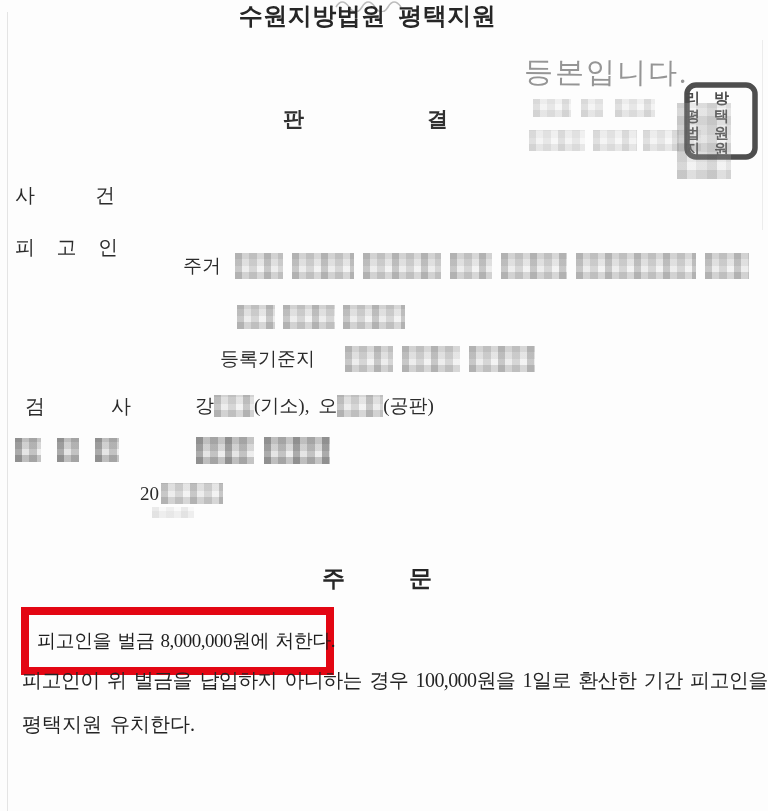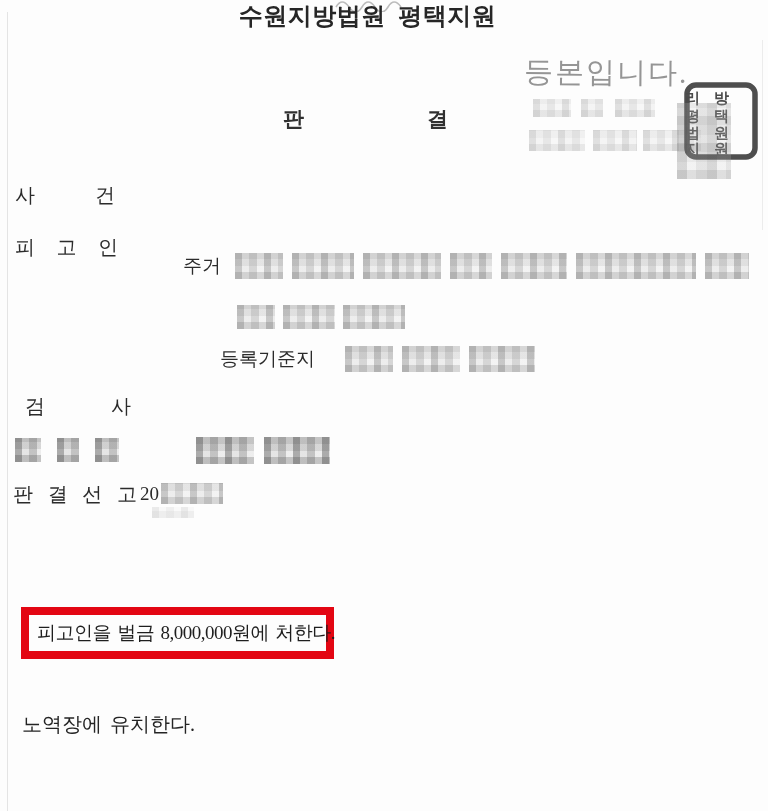--- a/index.html
+++ b/index.html
@@ -29,21 +29,21 @@
   .px-dark {
     background-image:
       repeating-linear-gradient(90deg, rgba(70,70,70,.42) 0 7px, rgba(160,160,160,.18) 7px 14px, rgba(100,100,100,.34) 14px 22px, rgba(190,190,190,.12) 22px 29px),
       repeating-linear-gradient(0deg, rgba(90,90,90,.34) 0 7px, rgba(180,180,180,.12) 7px 13px, rgba(120,120,120,.26) 13px 20px);
   }
   .court-title { left:0; top:42; width:735px; text-align:center; font-size:24px; font-weight:bold; letter-spacing:.5px; word-spacing:6px; color:#262626; }
   .doc-title { left:283px; top:108px; width:165px; font-size:21px; font-weight:bold; color:#303030; }
   .cert-text { left:524px; top:53px; font-size:29px; letter-spacing:2px; color:#959595; white-space:nowrap; transform:rotate(.4deg); }
   .order-heading { left:322px; top:566px; width:110px; font-size:23px; font-weight:bold; color:#262626; }
   .hl-box {
-    left:21px; top:607px; width:313px; height:52px; box-sizing:border-box;
+    left:21px; top:607px; width:313px; height:68px; box-sizing:border-box;
     border:8px solid #e30613; display:flex; align-items:center; padding-left:8px;
   }
   .hl-text { font-size:19px; letter-spacing:-0.5px; word-spacing:2px; white-space:nowrap; color:#1e1e1e; }
   .body-line { position:absolute; font-size:20px; letter-spacing:-0.6px; word-spacing:3px; white-space:nowrap; color:#242424; }
   .edge { position:absolute; background:#e4e4e4; }
   .seal-wrap { position:absolute; left:683px; top:81px; width:76px; height:80px; }
   .seal-patch {
     position:absolute; left:677px; top:103px; width:54px; height:76px;
     background-image:
       repeating-linear-gradient(90deg, rgba(120,120,120,.26) 0 10px, rgba(200,200,200,.12) 10px 19px, rgba(150,150,150,.20) 19px 30px),
@@ -95,36 +95,40 @@
   </div>
   <div class="val" style="left:237px; top:305px;">
     <span class="pxi" style="width:38px; height:24px; vertical-align:-6px; margin-right:8px;"></span><span class="pxi" style="width:52px; height:24px; vertical-align:-6px; margin-right:8px;"></span><span class="pxi" style="width:62px; height:24px; vertical-align:-6px;"></span>
   </div>
 
   <div class="val" style="left:196px; top:346px;margin-left:24px;">
     <span>등록기준지</span><span class="pxi" style="width:48px; height:26px; vertical-align:-7px; margin-left:30px; margin-right:9px;"></span><span class="pxi" style="width:58px; height:26px; vertical-align:-7px; margin-right:9px;"></span><span class="pxi" style="width:66px; height:26px; vertical-align:-7px;"></span>
   </div>
 
   <div class="spread" style="left:25px; top:395px; width:106px;">검 사</div>
+  <div class="val" style="left:195px; top:395px;">
+    <span>강</span><span class="pxi" style="width:40px; height:22px; vertical-align:-5px;"></span><span>(기소), 오</span><span class="pxi" style="width:46px; height:22px; vertical-align:-5px;"></span><span>(공판)</span>
+  </div>
 
   <div class="lblrow-blocks" style="left:15px; top:438px; width:104px;">
     <span class="pxi px-dark" style="width:26px; height:24px;"></span>
     <span class="pxi px-dark" style="width:22px; height:24px;"></span>
     <span class="pxi px-dark" style="width:24px; height:24px;"></span>
   </div>
   <div class="val" style="left:196px; top:437px;">
     <span class="pxi px-dark" style="width:58px; height:27px; vertical-align:-7px; margin-right:10px;"></span><span class="pxi px-dark" style="width:66px; height:27px; vertical-align:-7px;"></span>
   </div>
 
-  <div class="spread" style="left:13px; top:483px; width:124px;">판 결 선 고</div>
   <div class="val" style="left:140px; top:483px;">
     <span>20</span><span class="pxi" style="width:62px; height:21px; margin-left:2px;"></span>
   </div>
   <div class="abs pxi px-faint" style="left:152px; top:507px; width:42px; height:11px;"></div>
 
+  <div class="spread order-heading">주 문</div>
 
   <div class="abs hl-box" style="border-color: rgb(227, 6, 19);">
     <span class="hl-text">피고인을 벌금 8,000,000원에 처한다.</span>
   </div>
 
-  <div class="body-line" style="left:22px; top:711px; letter-spacing:0;">노역장에 유치한다.</div>
+  <div class="body-line" style="left:22px; top:667px;">피고인이 위 벌금을 납입하지 아니하는 경우 100,000원을 1일로 환산한 기간 피고인을</div>
+  <div class="body-line" style="left:22px; top:711px; letter-spacing:0;">평택지원 유치한다.</div>
 
 </div>
 
 </body></html>

